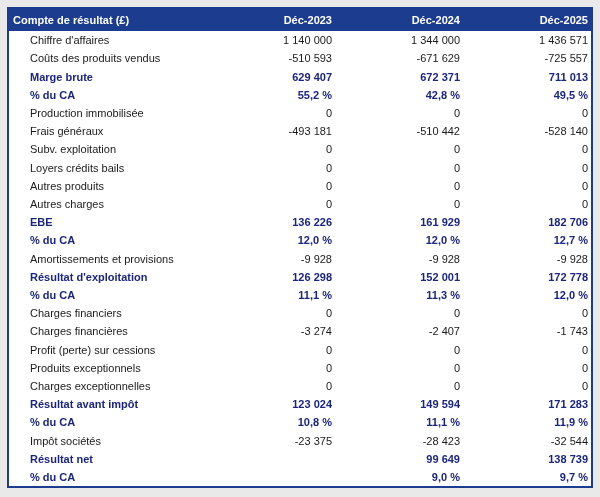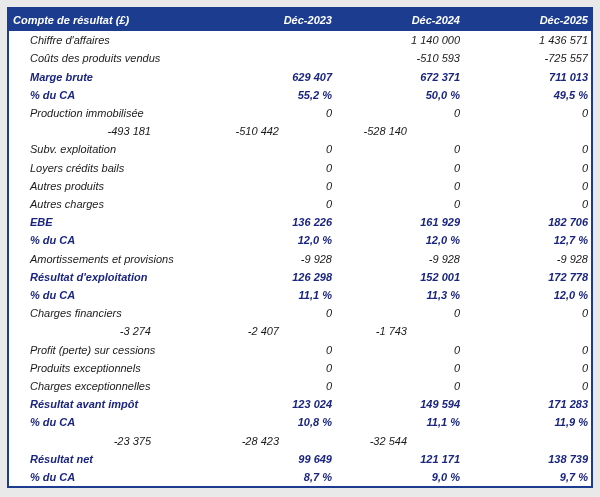--- a/index.html
+++ b/index.html
@@ -6,21 +6,20 @@
   html, body {
     width: 600px; height: 497px;
     font-family: "Liberation Sans", sans-serif;
     background: #e9e9e9;
     overflow: hidden;
   }
   .page {
     position: relative;
     width: 476px; height: 497px;
     background: #e9e9e9;
-    font-style: italic;
   }
   .fin-table {
     position: absolute;
     left: 7px; top: 7px;
     width: 586px; height: 481px;
     background: #ffffff;
     border: 2px solid var(--border-color, #1b3c8f);
     display: flex;
     flex-direction: column;
   }
@@ -74,46 +73,49 @@
     <div class="thead">
       <div class="cell-label">Compte de résultat (£)</div>
       <div class="cell-num">Déc-2023</div>
       <div class="cell-num">Déc-2024</div>
       <div class="cell-num">Déc-2025</div>
     </div>
     <div class="tbody" id="tbody">
         <div class="row">
           <div class="cell-label">Chiffre d'affaires</div>
           <div class="cell-num">1 140 000</div>
+          <div class="cell-num">1 344 000</div>
           <div class="cell-num">1 436 571</div>
         </div>
         <div class="row">
           <div class="cell-label">Coûts des produits vendus</div>
           <div class="cell-num">-510 593</div>
+          <div class="cell-num">-671 629</div>
           <div class="cell-num">-725 557</div>
         </div>
         <div class="row bold">
           <div class="cell-label">Marge brute</div>
           <div class="cell-num">629 407</div>
           <div class="cell-num">672 371</div>
           <div class="cell-num">711 013</div>
         </div>
         <div class="row bold">
           <div class="cell-label">% du CA</div>
           <div class="cell-num">55,2 %</div>
-          <div class="cell-num">50,0 %</div>
+          <div class="cell-num">42,8 %</div>
           <div class="cell-num">49,5 %</div>
         </div>
         <div class="row">
           <div class="cell-label">Production immobilisée</div>
           <div class="cell-num">0</div>
           <div class="cell-num">0</div>
           <div class="cell-num">0</div>
         </div>
         <div class="row">
+          <div class="cell-label">Frais généraux</div>
           <div class="cell-num">-493 181</div>
           <div class="cell-num">-510 442</div>
           <div class="cell-num">-528 140</div>
         </div>
         <div class="row">
           <div class="cell-label">Subv. exploitation</div>
           <div class="cell-num">0</div>
           <div class="cell-num">0</div>
           <div class="cell-num">0</div>
         </div>
@@ -165,20 +167,21 @@
           <div class="cell-num">11,3 %</div>
           <div class="cell-num">12,0 %</div>
         </div>
         <div class="row">
           <div class="cell-label">Charges financiers</div>
           <div class="cell-num">0</div>
           <div class="cell-num">0</div>
           <div class="cell-num">0</div>
         </div>
         <div class="row">
+          <div class="cell-label">Charges financières</div>
           <div class="cell-num">-3 274</div>
           <div class="cell-num">-2 407</div>
           <div class="cell-num">-1 743</div>
         </div>
         <div class="row">
           <div class="cell-label">Profit (perte) sur cessions</div>
           <div class="cell-num">0</div>
           <div class="cell-num">0</div>
           <div class="cell-num">0</div>
         </div>
@@ -200,31 +203,30 @@
           <div class="cell-num">149 594</div>
           <div class="cell-num">171 283</div>
         </div>
         <div class="row bold">
           <div class="cell-label">% du CA</div>
           <div class="cell-num">10,8 %</div>
           <div class="cell-num">11,1 %</div>
           <div class="cell-num">11,9 %</div>
         </div>
         <div class="row">
+          <div class="cell-label">Impôt sociétés</div>
           <div class="cell-num">-23 375</div>
           <div class="cell-num">-28 423</div>
           <div class="cell-num">-32 544</div>
         </div>
         <div class="row bold">
           <div class="cell-label">Résultat net</div>
           <div class="cell-num">99 649</div>
-          <div class="cell-num">121 171</div>
           <div class="cell-num">138 739</div>
         </div>
         <div class="row bold">
           <div class="cell-label">% du CA</div>
-          <div class="cell-num">8,7 %</div>
           <div class="cell-num">9,0 %</div>
           <div class="cell-num">9,7 %</div>
         </div>
       </div>
   </div>
 </div>
 
 </body></html>

